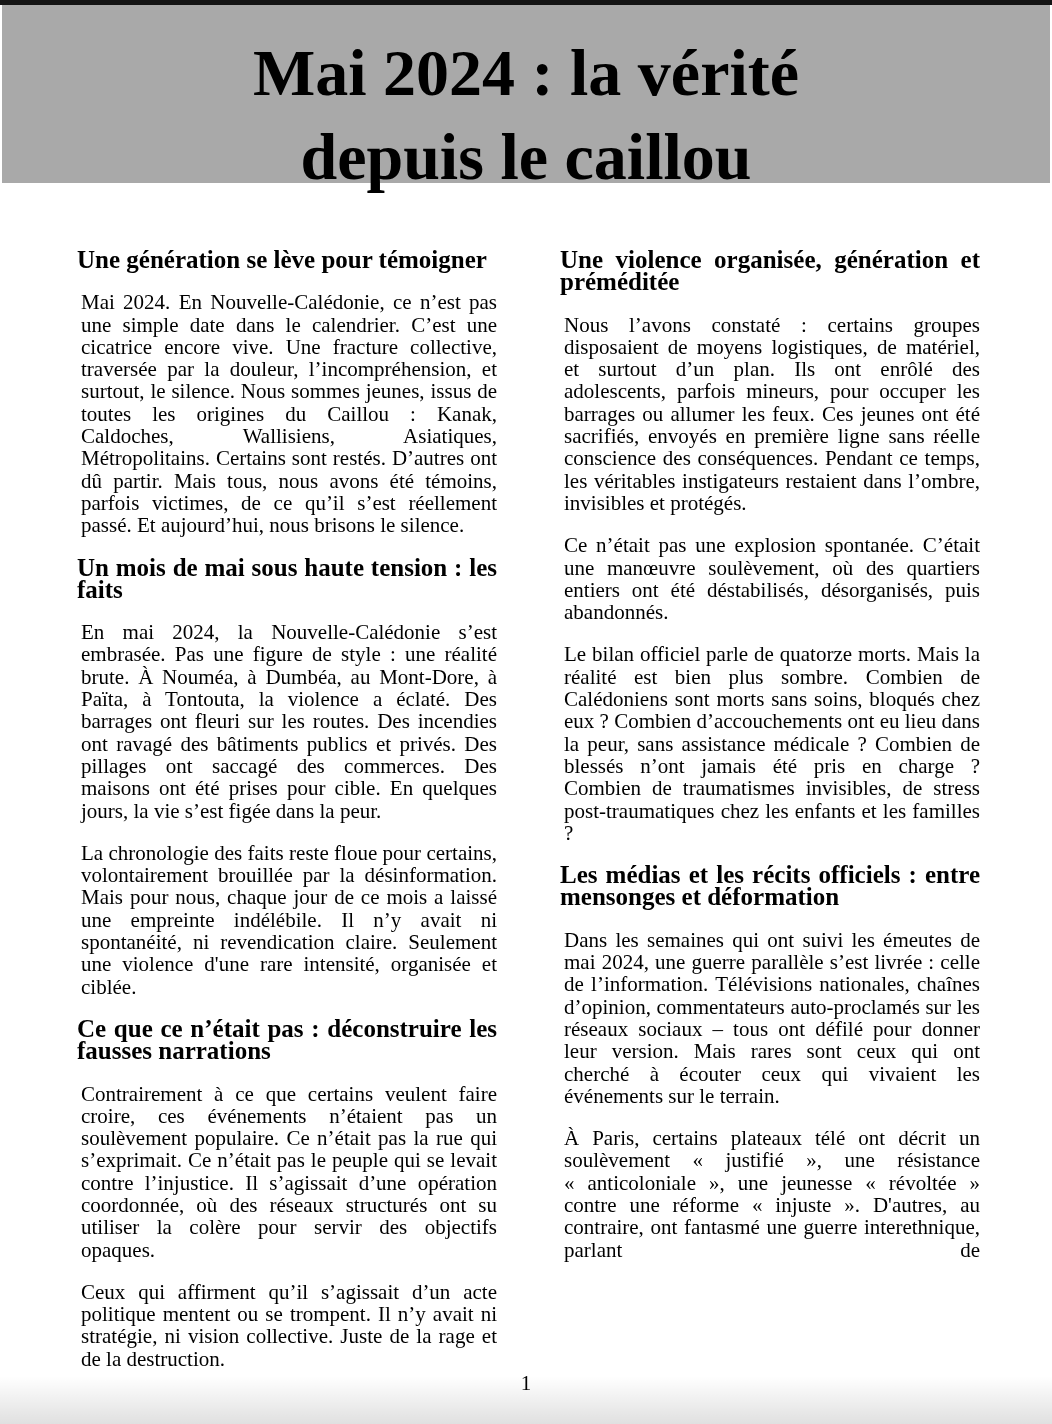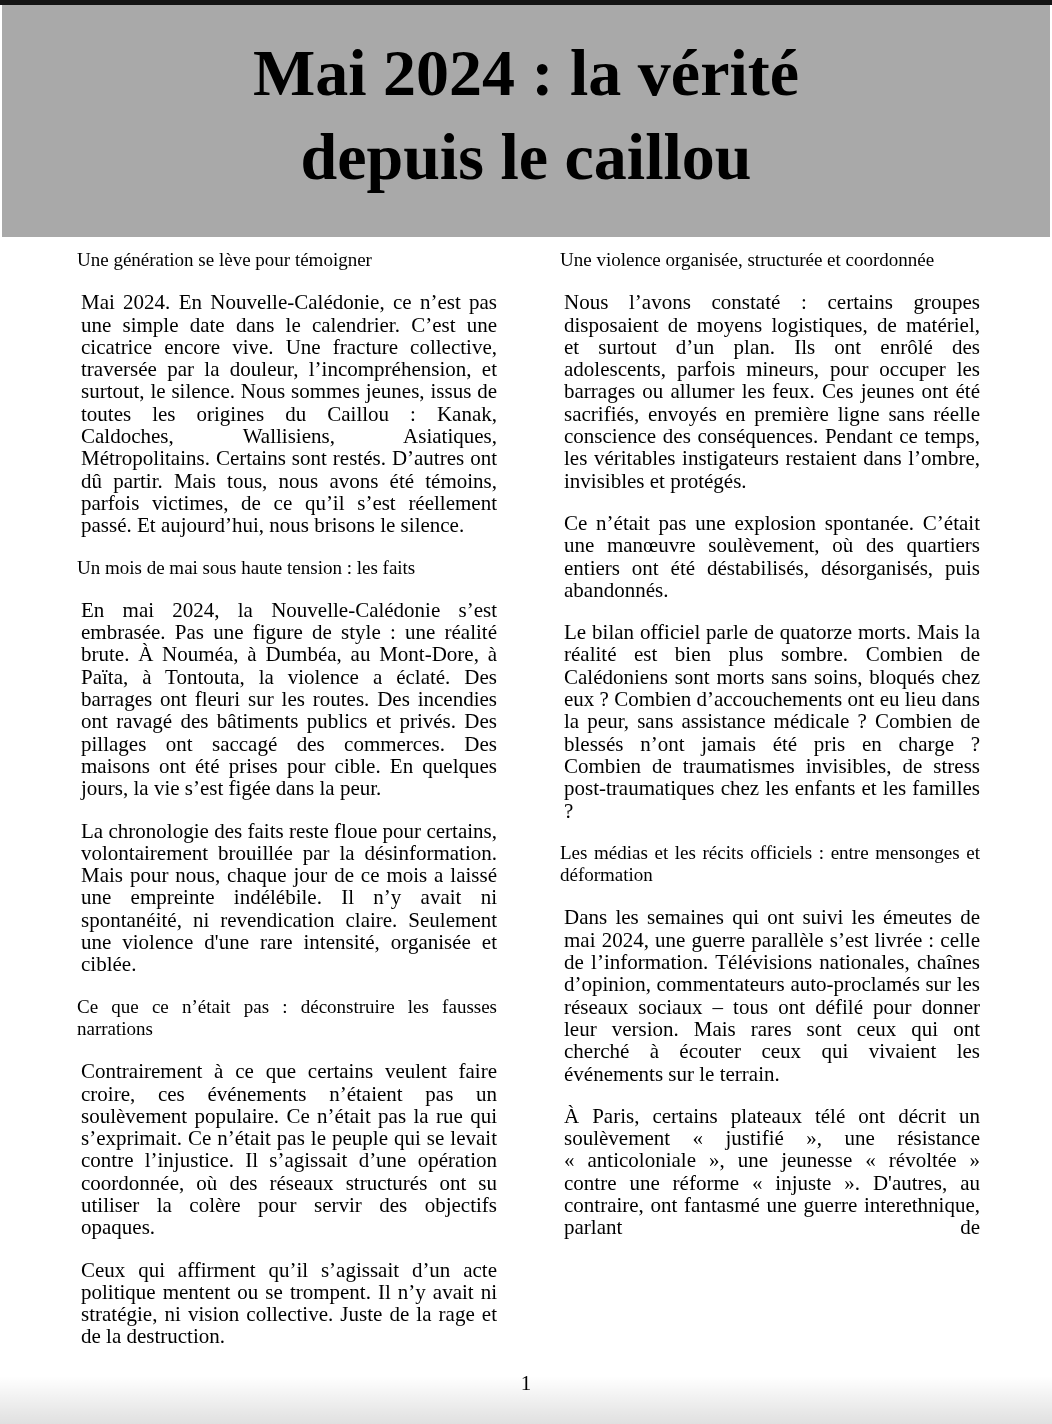--- a/index.html
+++ b/index.html
@@ -20,21 +20,21 @@
   }
   .top-bar {
     position: absolute;
     top: 0; left: 0; right: 0;
     height: 5px;
     background: #141414;
   }
   .banner {
     position: absolute;
     top: 5px; left: 2px; right: 2px;
-    height: 232px;
+    height: 178px;
     background: #a9a9a9;
     text-align: center;
     padding-top: 26px;
     box-sizing: border-box;
   }
   .title-line {
     font-size: 66px;
     line-height: 84px;
     font-weight: bold;
     color: #000000;
@@ -45,23 +45,23 @@
     top: 237px;
     left: 77px;
     display: flex;
     gap: 63px;
     padding-top: 12px;
   }
   .column {
     width: 420px;
   }
   .section-heading {
-    font-size: 19px;
+    font-size: 25px;
     line-height: 22.3px;
-    font-weight: normal;
+    font-weight: bold;
     margin: 0 0 20px 0;
     text-align: justify;
   }
   .body-paragraph {
     font-size: 21px;
     line-height: 22.3px;
     margin: 0 0 20px 4px;
     text-align: justify;
   }
   .body-paragraph.continued {
@@ -102,21 +102,21 @@
         <h2 class="section-heading">Une génération se lève pour témoigner</h2>
         <p class="body-paragraph">Mai 2024. En Nouvelle-Calédonie, ce n’est pas une simple date dans le calendrier. C’est une cicatrice encore vive. Une fracture collective, traversée par la douleur, l’incompréhension, et surtout, le silence. Nous sommes jeunes, issus de toutes les origines du Caillou : Kanak, Caldoches, Wallisiens, Asiatiques, Métropolitains. Certains sont restés. D’autres ont dû partir. Mais tous, nous avons été témoins, parfois victimes, de ce qu’il s’est réellement passé. Et aujourd’hui, nous brisons le silence.</p>
         <h2 class="section-heading">Un mois de mai sous haute tension : les faits</h2>
         <p class="body-paragraph">En mai 2024, la Nouvelle-Calédonie s’est embrasée. Pas une figure de style : une réalité brute. À Nouméa, à Dumbéa, au Mont-Dore, à Païta, à Tontouta, la violence a éclaté. Des barrages ont fleuri sur les routes. Des incendies ont ravagé des bâtiments publics et privés. Des pillages ont saccagé des commerces. Des maisons ont été prises pour cible. En quelques jours, la vie s’est figée dans la peur.</p>
         <p class="body-paragraph">La chronologie des faits reste floue pour certains, volontairement brouillée par la désinformation. Mais pour nous, chaque jour de ce mois a laissé une empreinte indélébile. Il n’y avait ni spontanéité, ni revendication claire. Seulement une violence d'une rare intensité, organisée et ciblée.</p>
         <h2 class="section-heading">Ce que ce n’était pas : déconstruire les fausses narrations</h2>
         <p class="body-paragraph">Contrairement à ce que certains veulent faire croire, ces événements n’étaient pas un soulèvement populaire. Ce n’était pas la rue qui s’exprimait. Ce n’était pas le peuple qui se levait contre l’injustice. Il s’agissait d’une opération coordonnée, où des réseaux structurés ont su utiliser la colère pour servir des objectifs opaques.</p>
         <p class="body-paragraph">Ceux qui affirment qu’il s’agissait d’un acte politique mentent ou se trompent. Il n’y avait ni stratégie, ni vision collective. Juste de la rage et de la destruction.</p>
       </section>
     <section class="column" id="col-right">
-        <h2 class="section-heading">Une violence organisée, structurée et coordonnée</h2>
+        <h2 class="section-heading">Une violence organisée, génération et préméditée</h2>
         <p class="body-paragraph">Nous l’avons constaté : certains groupes disposaient de moyens logistiques, de matériel, et surtout d’un plan. Ils ont enrôlé des adolescents, parfois mineurs, pour occuper les barrages ou allumer les feux. Ces jeunes ont été sacrifiés, envoyés en première ligne sans réelle conscience des conséquences. Pendant ce temps, les véritables instigateurs restaient dans l’ombre, invisibles et protégés.</p>
         <p class="body-paragraph">Ce n’était pas une explosion spontanée. C’était une manœuvre soulèvement, où des quartiers entiers ont été déstabilisés, désorganisés, puis abandonnés.</p>
         <p class="body-paragraph">Le bilan officiel parle de quatorze morts. Mais la réalité est bien plus sombre. Combien de Calédoniens sont morts sans soins, bloqués chez eux ? Combien d’accouchements ont eu lieu dans la peur, sans assistance médicale ? Combien de blessés n’ont jamais été pris en charge ? Combien de traumatismes invisibles, de stress post-traumatiques chez les enfants et les familles ?</p>
         <h2 class="section-heading">Les médias et les récits officiels : entre mensonges et déformation</h2>
         <p class="body-paragraph">Dans les semaines qui ont suivi les émeutes de mai 2024, une guerre parallèle s’est livrée : celle de l’information. Télévisions nationales, chaînes d’opinion, commentateurs auto-proclamés sur les réseaux sociaux – tous ont défilé pour donner leur version. Mais rares sont ceux qui ont cherché à écouter ceux qui vivaient les événements sur le terrain.</p>
         <p class="body-paragraph continued">À Paris, certains plateaux télé ont décrit un soulèvement «&nbsp;justifié&nbsp;», une résistance «&nbsp;anticoloniale&nbsp;», une jeunesse «&nbsp;révoltée&nbsp;» contre une réforme «&nbsp;injuste&nbsp;». D'autres, au contraire, ont fantasmé une guerre interethnique, parlant de</p>
       </section>
   </main>
 
   <div class="bottom-shade"></div>

